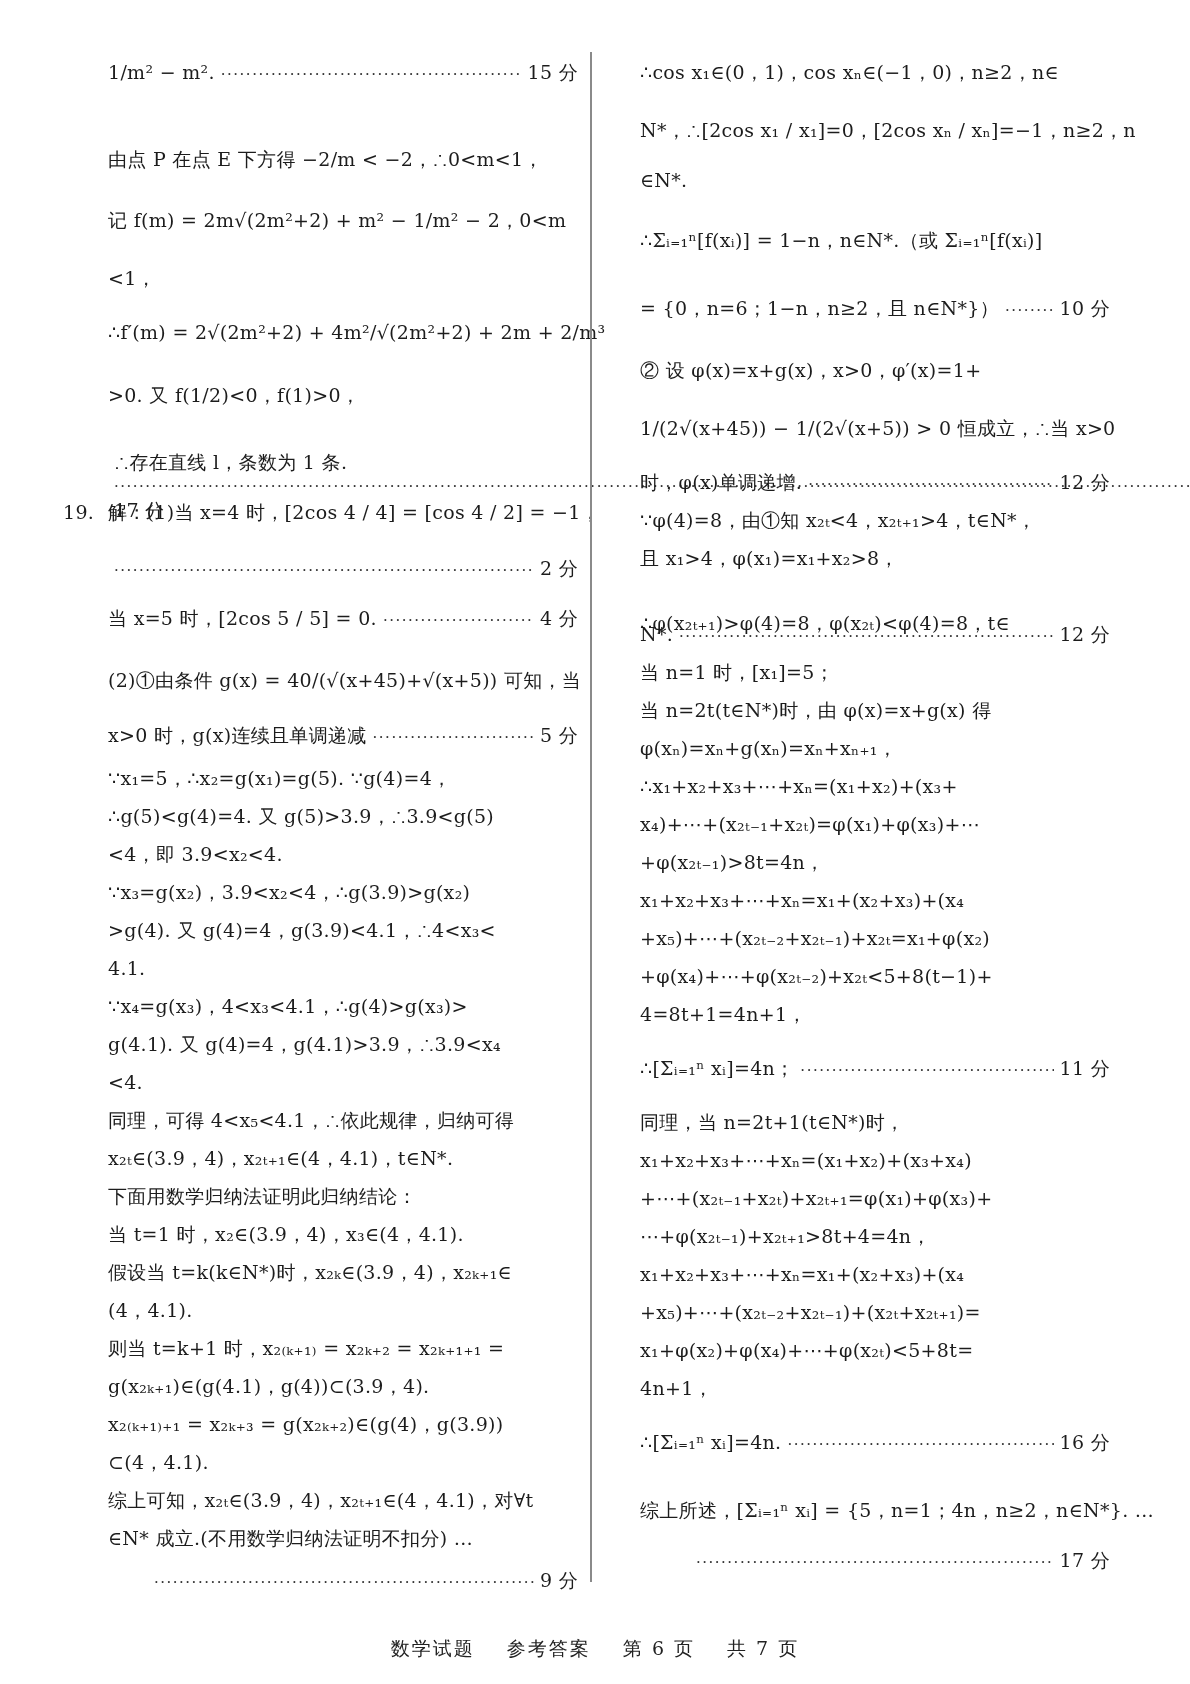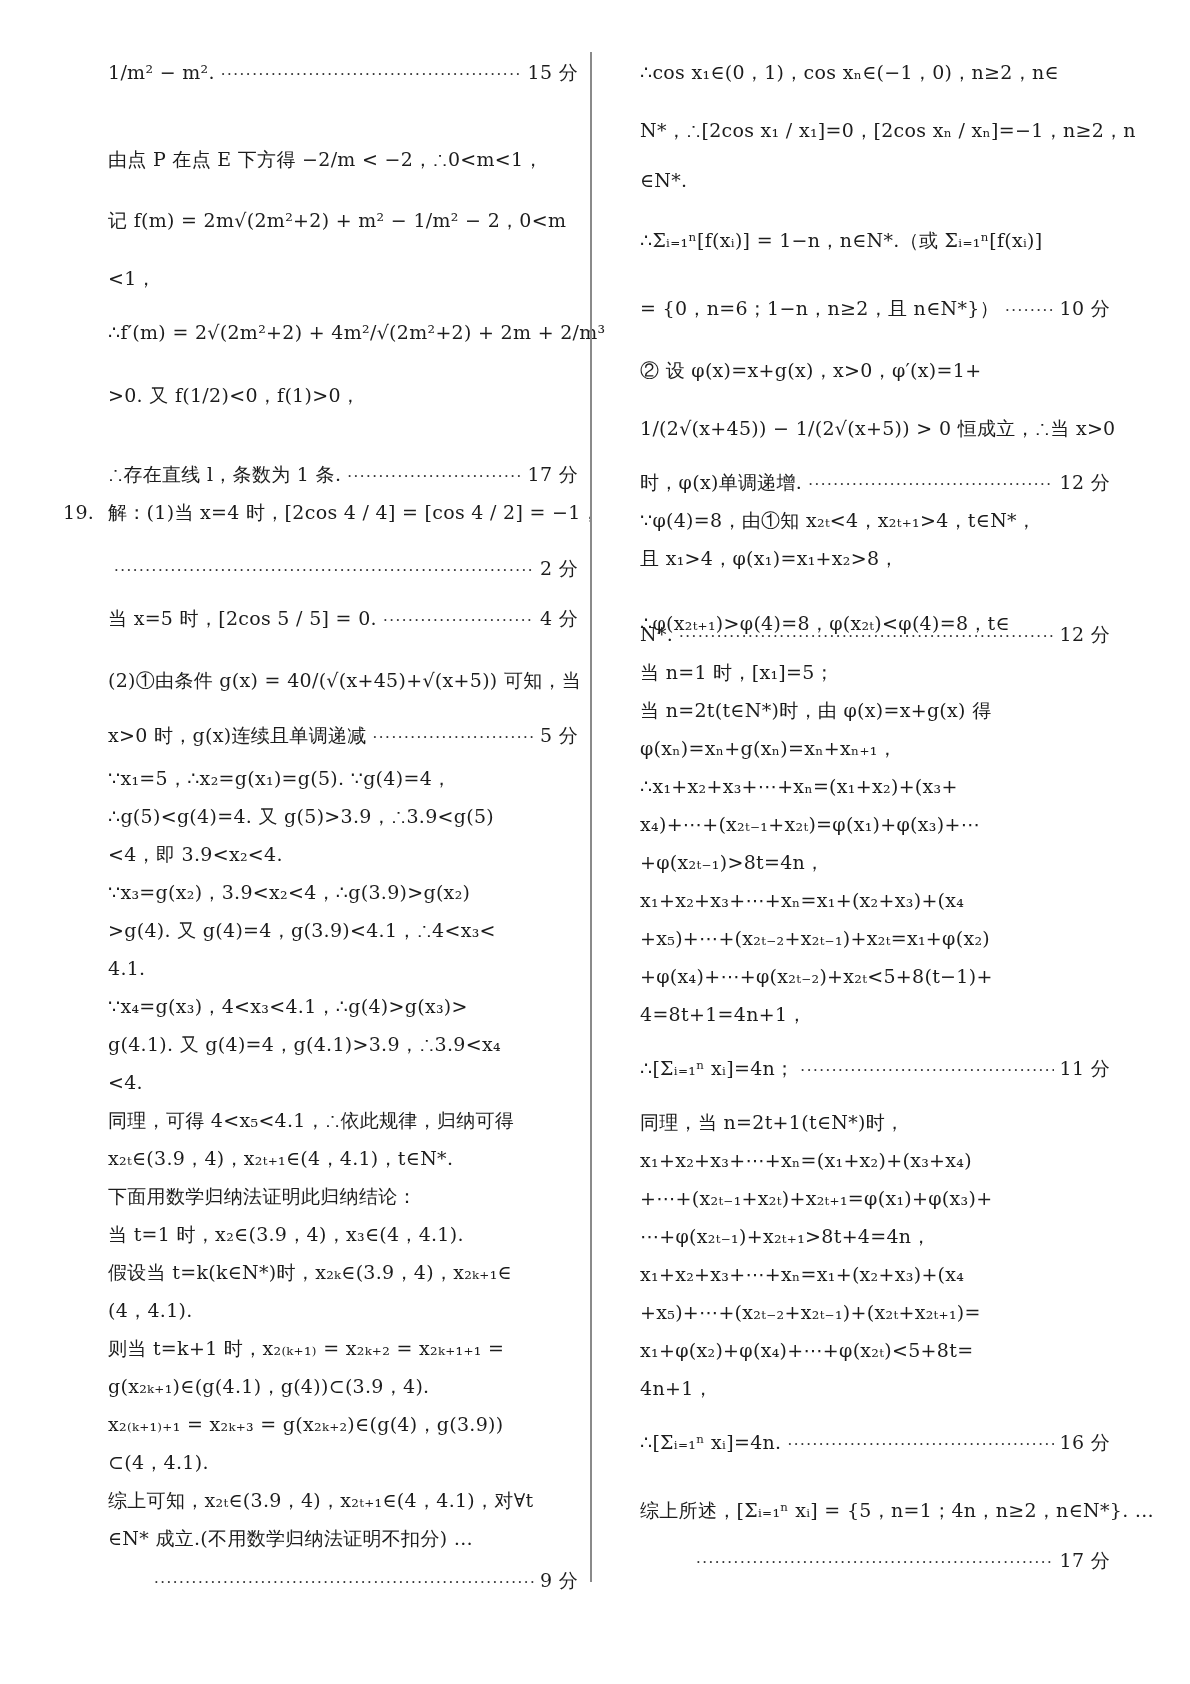--- a/index.html
+++ b/index.html
@@ -39,21 +39,21 @@
       <div class="line score" style="top: 22px;">
         <span class="txt">1/m² − m².</span>
         <span class="dots">········································································································································································································</span>
         <span class="pts">15 分</span>
       </div>
       <div class="line" style="top: 109px;"><span class="txt">由点 P 在点 E 下方得 −2/m &lt; −2，∴0&lt;m&lt;1，</span></div>
       <div class="line" style="top: 170px;"><span class="txt">记 f(m) = 2m√(2m²+2) + m² − 1/m² − 2，0&lt;m</span></div>
       <div class="line" style="top: 228px;"><span class="txt">&lt;1，</span></div>
       <div class="line" style="top: 282px;"><span class="txt">∴f′(m) = 2√(2m²+2) + 4m²/√(2m²+2) + 2m + 2/m³</span></div>
       <div class="line" style="top: 345px;"><span class="txt">&gt;0. 又 f(1/2)&lt;0，f(1)&gt;0，</span></div>
-      <div class="line score" style="top: 424px;">
+      <div class="line score" style="top: 412px; flex-direction: column;">
         <span class="txt">∴存在直线 l，条数为 1 条.</span>
         <span class="dots">········································································································································································································</span>
         <span class="pts">17 分</span>
       </div>
       <div class="line" style="top: 462px;"><span class="qnum">19.</span><span class="txt">解：(1)当 x=4 时，[2cos 4 / 4] = [cos 4 / 2] = −1，</span></div>
       <div class="line score" style="top: 518px;">
         <span class="txt"></span>
         <span class="dots">········································································································································································································</span>
         <span class="pts">2 分</span>
       </div>
@@ -150,13 +150,19 @@
         <span class="pts">16 分</span>
       </div>
       <div class="line" style="top: 1460px;"><span class="txt">综上所述，[Σᵢ₌₁ⁿ xᵢ] = {5，n=1；4n，n≥2，n∈N*}.  …</span></div>
       <div class="line score" style="top: 1510px; left: 50px; width: 420px;">
         <span class="txt"></span>
         <span class="dots">········································································································································································································</span>
         <span class="pts">17 分</span>
       </div>
     </div>
 
+  <div class="footer">
+    <span>数学试题</span>
+    <span>参考答案</span>
+    <span>第 6 页</span>
+    <span>共 7 页</span>
+  </div>
 </div>
 
 </body></html>

